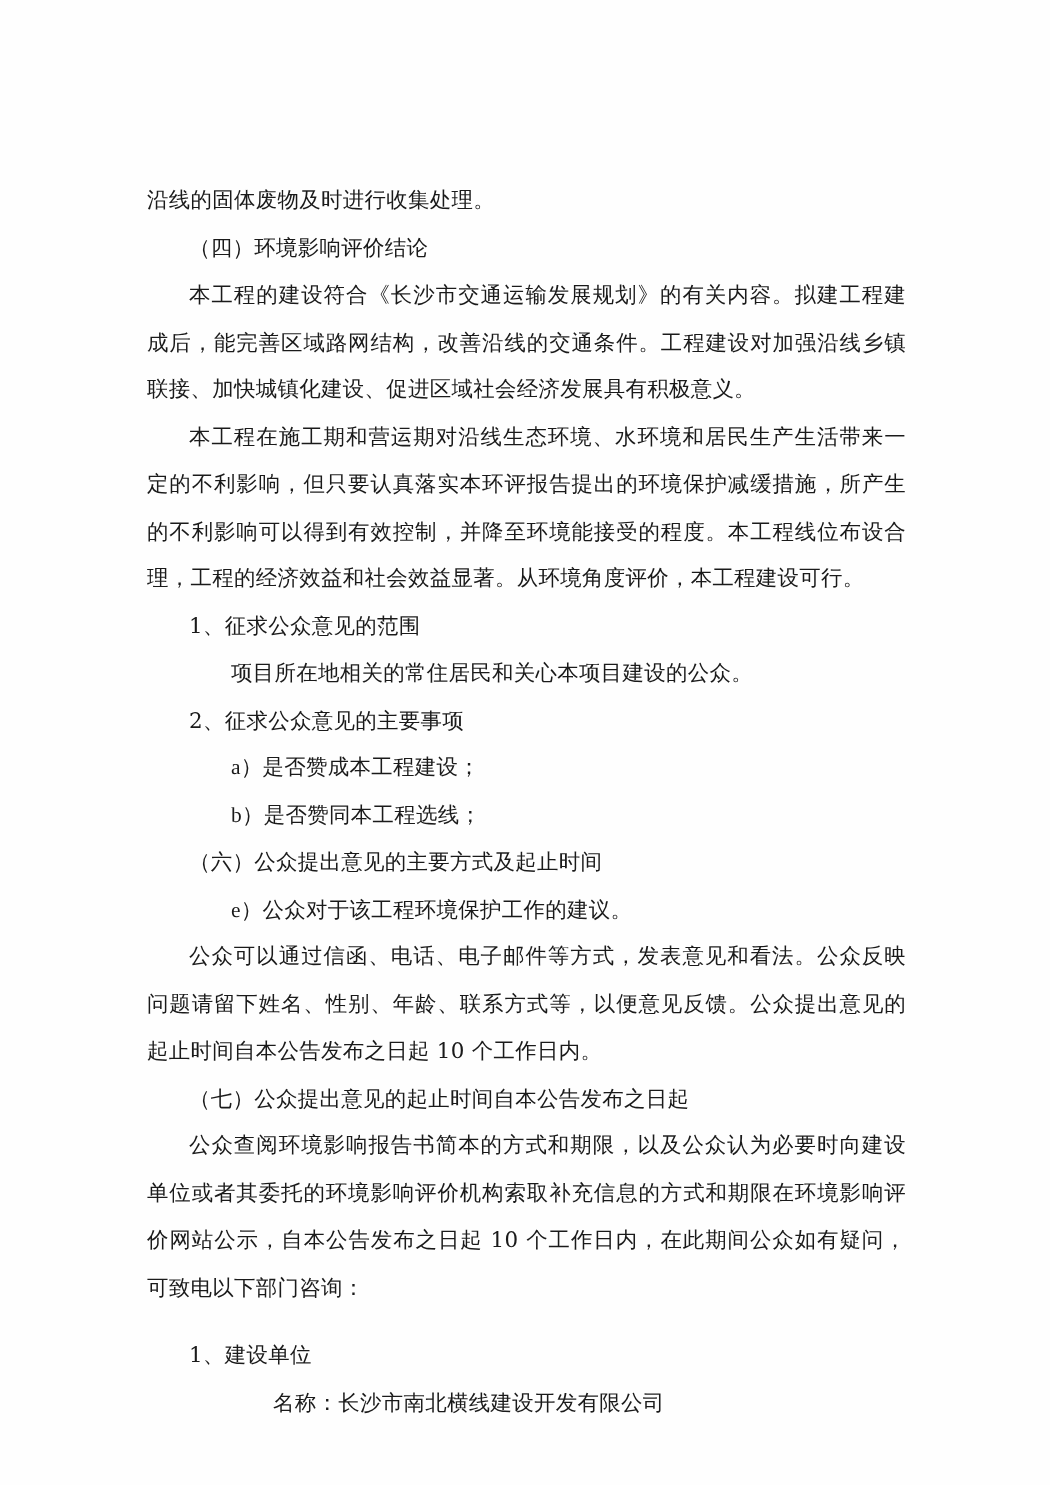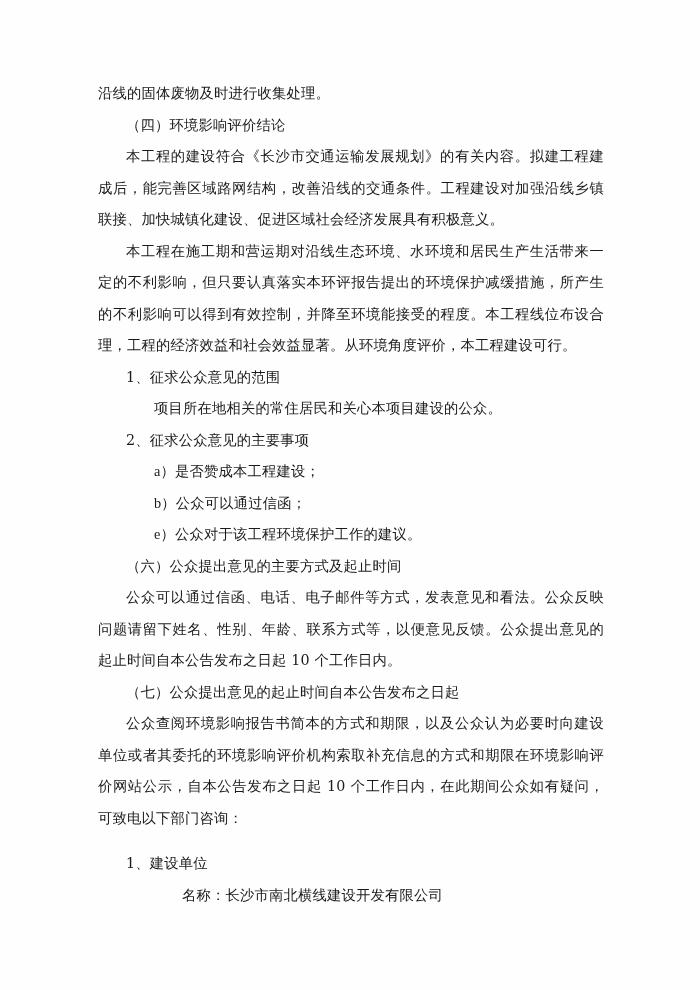--- a/index.html
+++ b/index.html
@@ -12,21 +12,21 @@
     height: 990px;
     font-family: "DejaVu Serif", "Liberation Serif", serif;
     color: #1a1a1a;
     overflow: hidden;
   }
   .page {
     position: relative;
     width: 700px;
     height: 990px;
     box-sizing: border-box;
-    padding: 78px 96px 40px 98px;
+    padding: 119px 96px 40px 98px;
     background: #fefefe;
   }
   .doc-body {
     font-size: 14.3px;
     line-height: 31.5px;
     letter-spacing: 0.2px;
     text-align: justify;
     text-justify: inter-ideograph;
   }
   .p {
@@ -45,23 +45,23 @@
 <div class="page">
   <div class="doc-body">
       <p class="p ind0">沿线的固体废物及时进行收集处理。</p>
       <p class="p ind1">（四）环境影响评价结论</p>
       <p class="p ind1">本工程的建设符合《长沙市交通运输发展规划》的有关内容。拟建工程建成后，能完善区域路网结构，改善沿线的交通条件。工程建设对加强沿线乡镇联接、加快城镇化建设、促进区域社会经济发展具有积极意义。</p>
       <p class="p ind1">本工程在施工期和营运期对沿线生态环境、水环境和居民生产生活带来一定的不利影响，但只要认真落实本环评报告提出的环境保护减缓措施，所产生的不利影响可以得到有效控制，并降至环境能接受的程度。本工程线位布设合理，工程的经济效益和社会效益显著。从环境角度评价，本工程建设可行。</p>
       <p class="p ind1">1、征求公众意见的范围</p>
       <p class="p ind2">项目所在地相关的常住居民和关心本项目建设的公众。</p>
       <p class="p ind1">2、征求公众意见的主要事项</p>
       <p class="p ind2">a）是否赞成本工程建设；</p>
-      <p class="p ind2">b）公众可以通过信函；</p>
+      <p class="p ind2">b）是否赞同本工程选线；</p>
+      <p class="p ind1">（六）公众提出意见的主要方式及起止时间</p>
       <p class="p ind2">e）公众对于该工程环境保护工作的建议。</p>
-      <p class="p ind1">（六）公众提出意见的主要方式及起止时间</p>
       <p class="p ind1">公众可以通过信函、电话、电子邮件等方式，发表意见和看法。公众反映问题请留下姓名、性别、年龄、联系方式等，以便意见反馈。公众提出意见的起止时间自本公告发布之日起 10 个工作日内。</p>
       <p class="p ind1">（七）公众提出意见的起止时间自本公告发布之日起</p>
       <p class="p ind1">公众查阅环境影响报告书简本的方式和期限，以及公众认为必要时向建设单位或者其委托的环境影响评价机构索取补充信息的方式和期限在环境影响评价网站公示，自本公告发布之日起 10 个工作日内，在此期间公众如有疑问，可致电以下部门咨询：</p>
       <div class="spacer-sm"></div>
       <p class="p ind1">1、建设单位</p>
       <p class="p ind3">名称：长沙市南北横线建设开发有限公司</p>
     </div>
 </div>
 
 </body></html>

